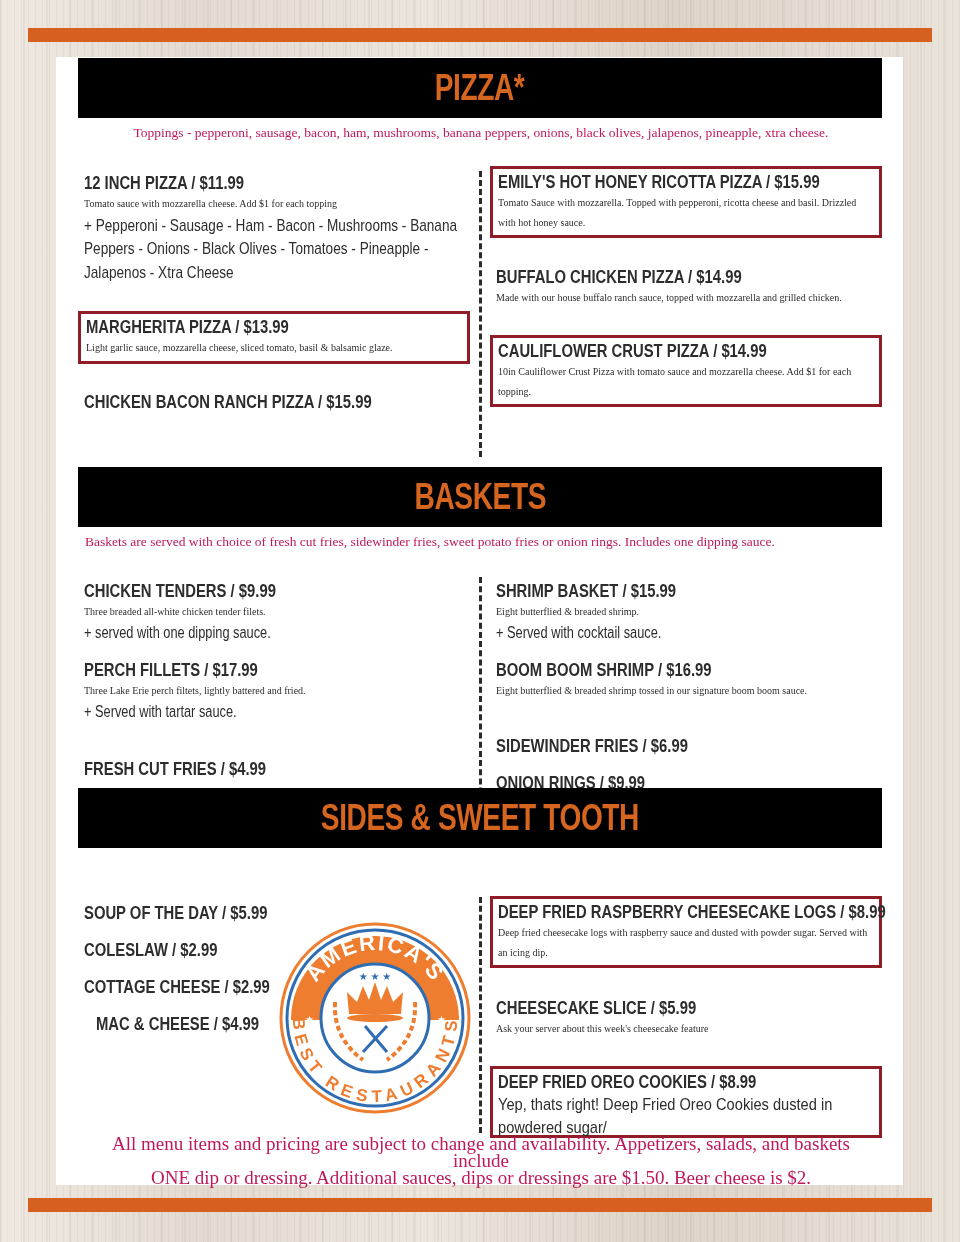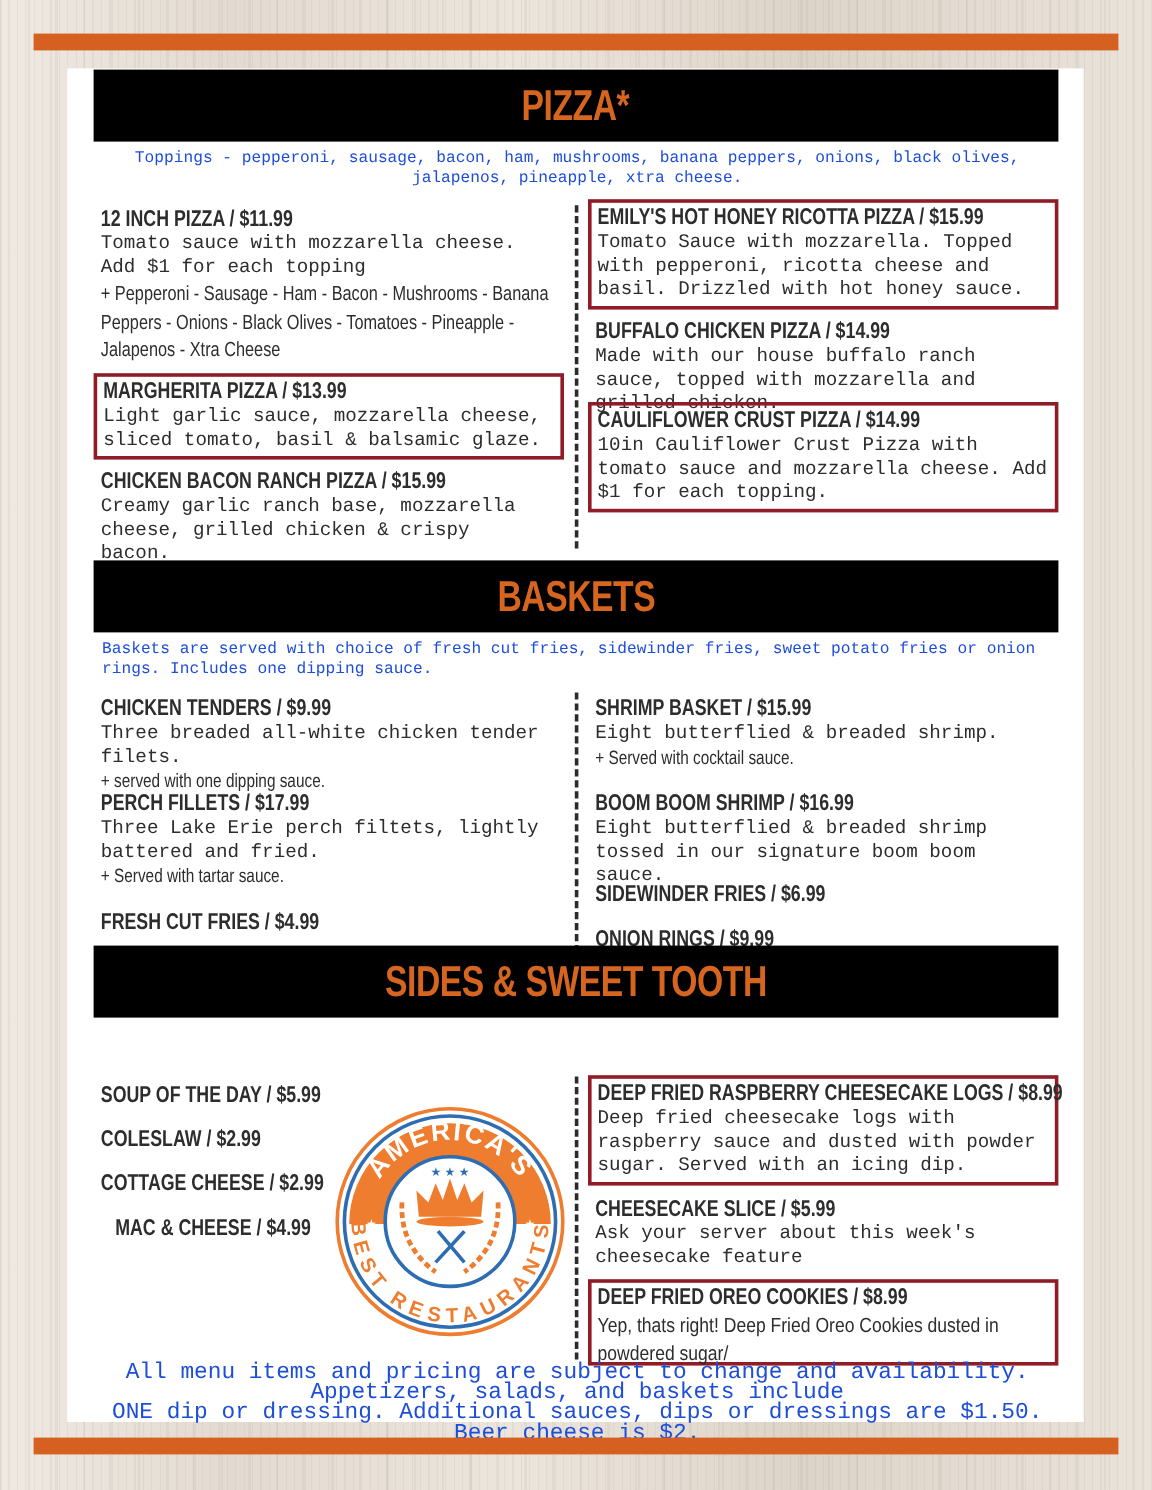--- a/index.html
+++ b/index.html
@@ -32,22 +32,22 @@
     font-family: "Liberation Sans", sans-serif;
     font-weight: bold;
     color: #d6651f;
     font-size: 36px;
     letter-spacing: -0.5px;
     transform: scaleX(0.78);
     transform-origin: center;
   }
   .note {
     position: absolute;
-    font-family: Liberation Mono, monospace;
-    color: #1d4ed8;
+    font-family: Liberation Serif, serif;
+    color: #be185d;
     font-size: 13.5px;
     line-height: 17px;
   }
   .note.center { text-align: center; }
   .divider {
     position: absolute; left: 423px; width: 0;
     border-left: 3px dashed #2b2b2b;
   }
   .item { position: absolute; width: 390px; }
   .item .title {
@@ -56,23 +56,23 @@
     color: #2d2d2d;
     font-size: 19px;
     line-height: 22px;
     white-space: nowrap;
     transform: scaleX(0.78);
     transform-origin: left center;
     display: block;
     width: 128%;
   }
   .item .desc {
-    font-family: Liberation Mono, monospace;
+    font-family: Liberation Serif, serif;
     color: #2d2d2d;
-    font-size: 16px;
+    font-size: 10px;
     line-height: 19.5px;
   }
   .item .extra {
     font-family: "Liberation Sans", sans-serif;
     color: #2d2d2d;
     font-size: 17px;
     line-height: 23.5px;
     transform: scaleX(0.8);
     transform-origin: left top;
     width: 125%;
@@ -108,21 +108,20 @@
     <div class="extra">+ Pepperoni - Sausage - Ham - Bacon - Mushrooms - Banana Peppers - Onions - Black Olives - Tomatoes - Pineapple - Jalapenos - Xtra Cheese</div>
   </div>
 
   <div class="item boxed" style="left:22px; top:254px; width:392px;">
     <span class="title">MARGHERITA PIZZA / $13.99</span>
     <div class="desc">Light garlic sauce, mozzarella cheese, sliced tomato, basil &amp; balsamic glaze.</div>
   </div>
 
   <div class="item" style="left:28px; top:334px; width:370px;">
     <span class="title">CHICKEN BACON RANCH PIZZA / $15.99</span>
-    <div class="desc">Creamy garlic ranch base, mozzarella cheese, grilled chicken &amp; crispy bacon.</div>
   </div>
 
   <div class="item boxed" style="left:434px; top:109px; width:392px;">
     <span class="title">EMILY'S HOT HONEY RICOTTA PIZZA / $15.99</span>
     <div class="desc">Tomato Sauce with mozzarella. Topped with pepperoni, ricotta cheese and basil. Drizzled with hot honey sauce.</div>
   </div>
 
   <div class="item" style="left:440px; top:209px; width:370px;">
     <span class="title">BUFFALO CHICKEN PIZZA / $14.99</span>
     <div class="desc">Made with our house buffalo ranch sauce, topped with mozzarella and grilled chicken.</div>

